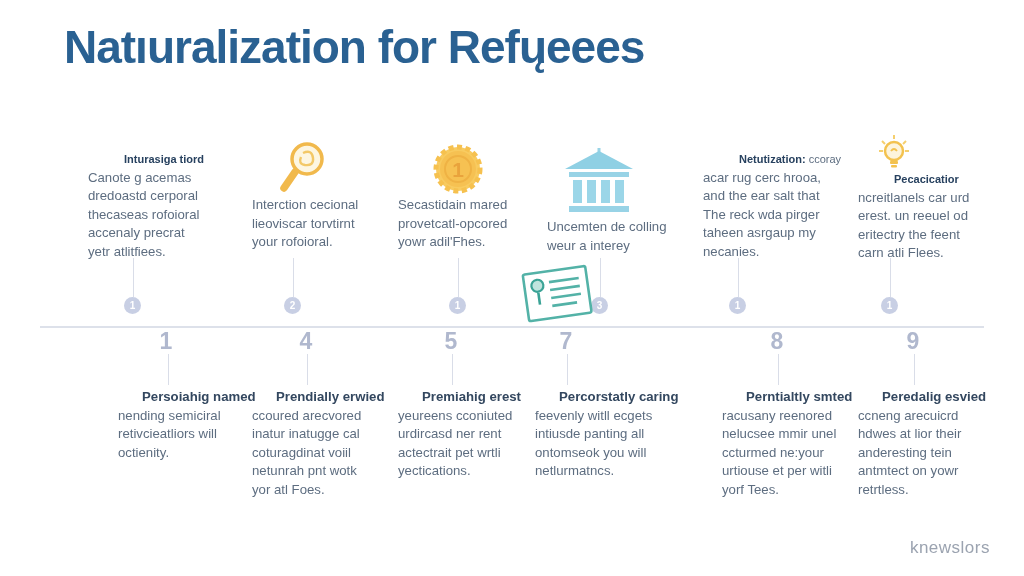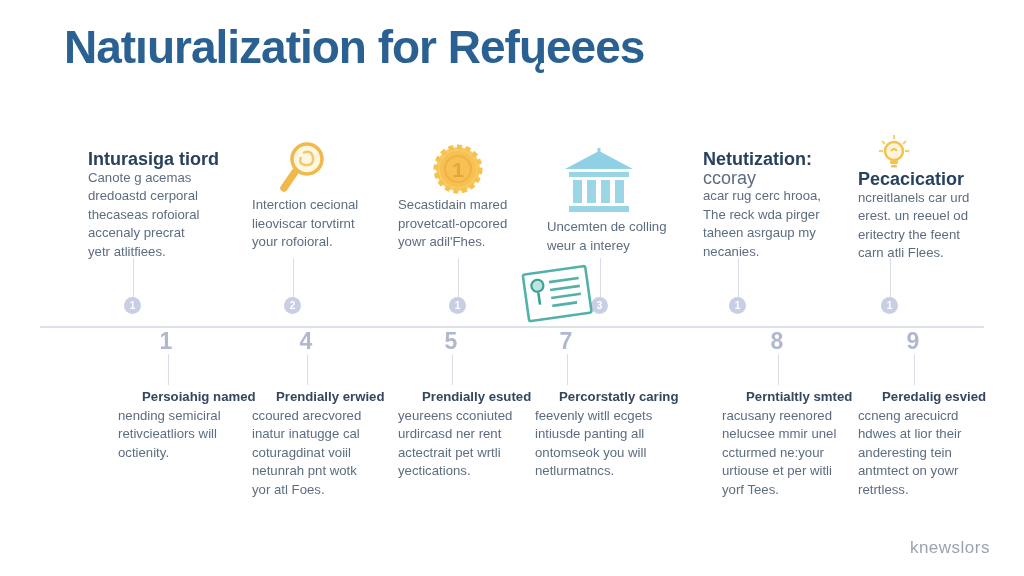--- a/index.html
+++ b/index.html
@@ -5,21 +5,21 @@
   * { margin:0; padding:0; box-sizing:border-box; }
   html,body { width:1024px; height:576px; background:#ffffff; overflow:hidden;
               font-family:"Liberation Sans", sans-serif; }
   .canvas { position:relative; width:1024px; height:576px; background:#fff; }
 
   .title { position:absolute; left:64px; top:20px; font-size:46px; font-weight:700;
            color:#2a6192; letter-spacing:-1px; white-space:nowrap;
            font-family:"Liberation Sans", sans-serif;text-align:center; }
 
   .block { position:absolute; width:156px; font-size:13.2px; line-height:18.5px; color:#5d6d80; }
-  .tb-head { font-weight:700; color:#27415f; font-size:18px; }
+  .tb-head { font-weight:700; color:#27415f; font-size:11px;margin-left:36px; }
   .tb-head .hr { font-weight:400; color:#5d6d80; }
   .lines div { white-space:nowrap; }
   .b-lines div:first-child { font-weight:700; color:#33475f;padding-left:24px; }
 
   .icon-wrap { position:absolute; }
 
   .hline { position:absolute; left:40px; top:326px; width:944px; height:1.5px; background:#dde1ea; }
   .vline { position:absolute; width:1.2px; background:#d9dde8; }
   .vline.up { top:258px; height:39px; }
   .vline.down { top:354px; height:31px; }
@@ -98,20 +98,21 @@
     <div class="lines">
         <div>Uncemten de colling</div>
         <div>weur a interey</div>
       </div>
   </section>
 
   <section class="block" style="left:703px; top:150px">
     <div class="tb-head"><span class="hb">Netutization:</span><span class="hr"> ccoray</span></div>
     <div class="lines">
         <div>acar rug cerc hrooa,</div>
+        <div>and the ear salt that</div>
         <div>The reck wda pirger</div>
         <div>taheen asrgaup my</div>
         <div>necanies.</div>
       </div>
   </section>
 
   <div class="icon-wrap" style="left:876px; top:134px">
     <svg width="36" height="38" viewBox="0 0 36 38">
       <line x1="18" y1="1" x2="18" y2="5" stroke="#f5cf6e" stroke-width="2"></line>
       <line x1="6" y1="7" x2="9" y2="10" stroke="#f5cf6e" stroke-width="2"></line>
@@ -189,21 +190,21 @@
         <div>Prendially erwied</div>
         <div>ccoured arecvored</div>
         <div>inatur inatugge cal</div>
         <div>coturagdinat voiil</div>
         <div>netunrah pnt wotk</div>
         <div>yor atl Foes.</div>
       </div>
   </section>
   <section class="block" style="left:398px; top:388px">
     <div class="lines b-lines">
-        <div>Prendially esuted</div>
+        <div>Premiahig erest</div>
         <div>yeureens cconiuted</div>
         <div>urdircasd ner rent</div>
         <div>actectrait pet wrtli</div>
         <div>yectications.</div>
       </div>
   </section>
   <section class="block" style="left:535px; top:388px">
     <div class="lines b-lines">
         <div>Percorstatly caring</div>
         <div>feevenly witll ecgets</div>

